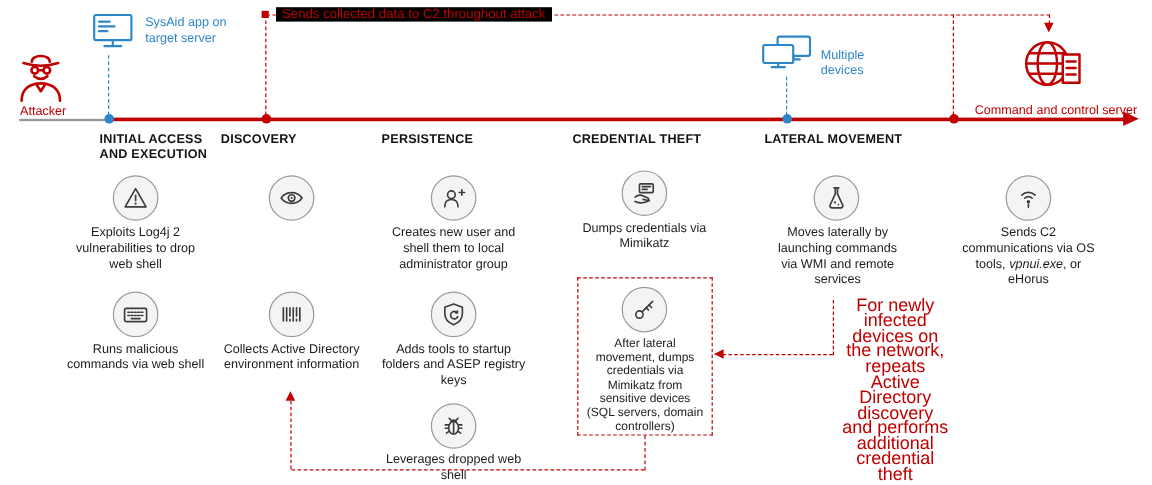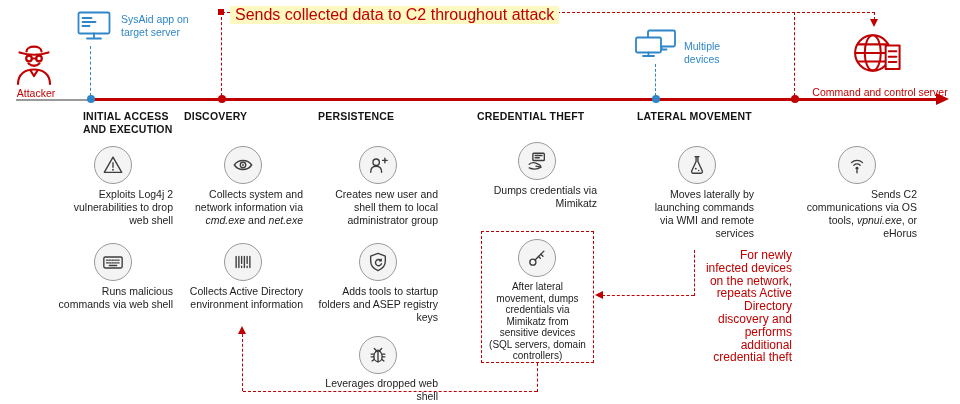--- a/index.html
+++ b/index.html
@@ -1,22 +1,22 @@
 <!DOCTYPE html>
 <html style="--red: #c00000; --blue: #2e86c8; --ink: #1c1c1c;"><head>
 <meta charset="utf-8">
 <style>
   *{margin:0;padding:0;box-sizing:border-box}
   html,body{background:#ffffff;font-family:"Liberation Sans",sans-serif}
   #canvas{position:relative;width:960px;height:404px;background:#fff;overflow:hidden}
 
   .stage-label{position:absolute;top:110px;font-size:10.5px;font-weight:bold;color:#141414;letter-spacing:.2px;text-align:left;line-height:12.5px}
-  .item-text{position:absolute;width:120px;text-align:right;font-size:10.5px;line-height:13px;color:#1c1c1c}
+  .item-text{position:absolute;width:120px;text-align:center;font-size:10.5px;line-height:13px;color:#1c1c1c}
   .box-text{position:absolute;font-size:10px;line-height:11.5px;text-align:center;color:#1c1c1c}
-  .note{position:absolute;font-size:12px;line-height:12.8px;color:var(--red);text-align:right}
+  .note{position:absolute;font-size:15px;line-height:12.8px;color:var(--red);text-align:center}
 
   .icon-circle{position:absolute;width:38px;height:38px;border-radius:50%;border:1.5px solid #9a9a9a;background:#f4f4f4;display:flex;align-items:center;justify-content:center;color:#3d3d3d}
   .icon-circle svg{width:22px;height:22px;fill:none;stroke:currentColor;stroke-width:1.5;stroke-linecap:round;stroke-linejoin:round}
 
   .big-icon{position:absolute}
   .big-icon svg{display:block;fill:none;stroke:currentColor;stroke-linecap:round;stroke-linejoin:round}
   .blue{color:var(--blue)}
   .red{color:var(--red)}
 
   .blue-label{position:absolute;font-size:10.5px;line-height:12.5px;color:var(--blue)}
@@ -32,21 +32,21 @@
   .dot{position:absolute;width:8px;height:8px;border-radius:50%}
   .dot.red-m{background:var(--red)}
   .dot.blue-m{background:var(--blue)}
   .sq{position:absolute;width:6px;height:6px;background:var(--red)}
 
   .arrow-down{position:absolute;width:0;height:0;border-top:8px solid var(--red);border-left:4.5px solid transparent;border-right:4.5px solid transparent}
   .arrow-up{position:absolute;width:0;height:0;border-bottom:8px solid var(--red);border-left:4.5px solid transparent;border-right:4.5px solid transparent}
   .arrow-left{position:absolute;width:0;height:0;border-right:8px solid var(--red);border-top:4.5px solid transparent;border-bottom:4.5px solid transparent}
 
   .dashed-box{position:absolute;border:1.5px dashed var(--red);background:#fff}
-  .bracket-text{position:absolute;font-size:16px;color:var(--red);background:#fef9c3;padding:0 5px;white-space:nowrap}
+  .bracket-text{position:absolute;font-size:11px;color:var(--red);background:#000000;padding:0 5px;white-space:nowrap}
 </style>
 </head>
 <body>
 
 <div id="canvas">
 
   <div class="big-icon red" style="left:12px;top:38px">
     <svg width="44" height="48" viewBox="0 0 44 48" stroke-width="2.2">
       <path d="M14.5 13.5c0-6.5 15-6.5 15 0"></path>
       <path d="M7.5 14.5q14.5 4.5 29 0"></path>
@@ -133,21 +133,20 @@
   </div>
   <div class="item-text" style="left:53px;top:285px">Runs malicious commands via web shell</div>
 
   <div class="icon-circle" style="left:224px;top:146px">
     <svg viewBox="0 0 24 24">
         <path d="M2.5 12C7 5.5 17 5.5 21.5 12 17 18.5 7 18.5 2.5 12Z"></path>
         <circle cx="12" cy="12" r="3"></circle>
         <circle cx="12" cy="12" r="1" fill="currentColor" stroke="none"></circle>
       </svg>
   </div>
-  <div class="item-text" style="left:183px;top:188px"><span>Collects system and network information via </span><span style="font-style: italic;">cmd.exe</span><span> and </span><span style="font-style: italic;">net.exe</span></div>
 
   <div class="icon-circle" style="left:224px;top:243px">
     <svg viewBox="0 0 24 24">
         <path d="M4.5 6v12 M7.5 6v12 M10.5 6v7.5 M10.5 16.5v1.5 M13.5 6v12 M16.5 6v7.5 M16.5 16.5v1.5 M19.5 6v12"></path>
       </svg>
   </div>
   <div class="item-text" style="left:183px;top:285px">Collects Active Directory environment information</div>
 
   <div class="icon-circle" style="left:359px;top:146px">
     <svg viewBox="0 0 24 24">

